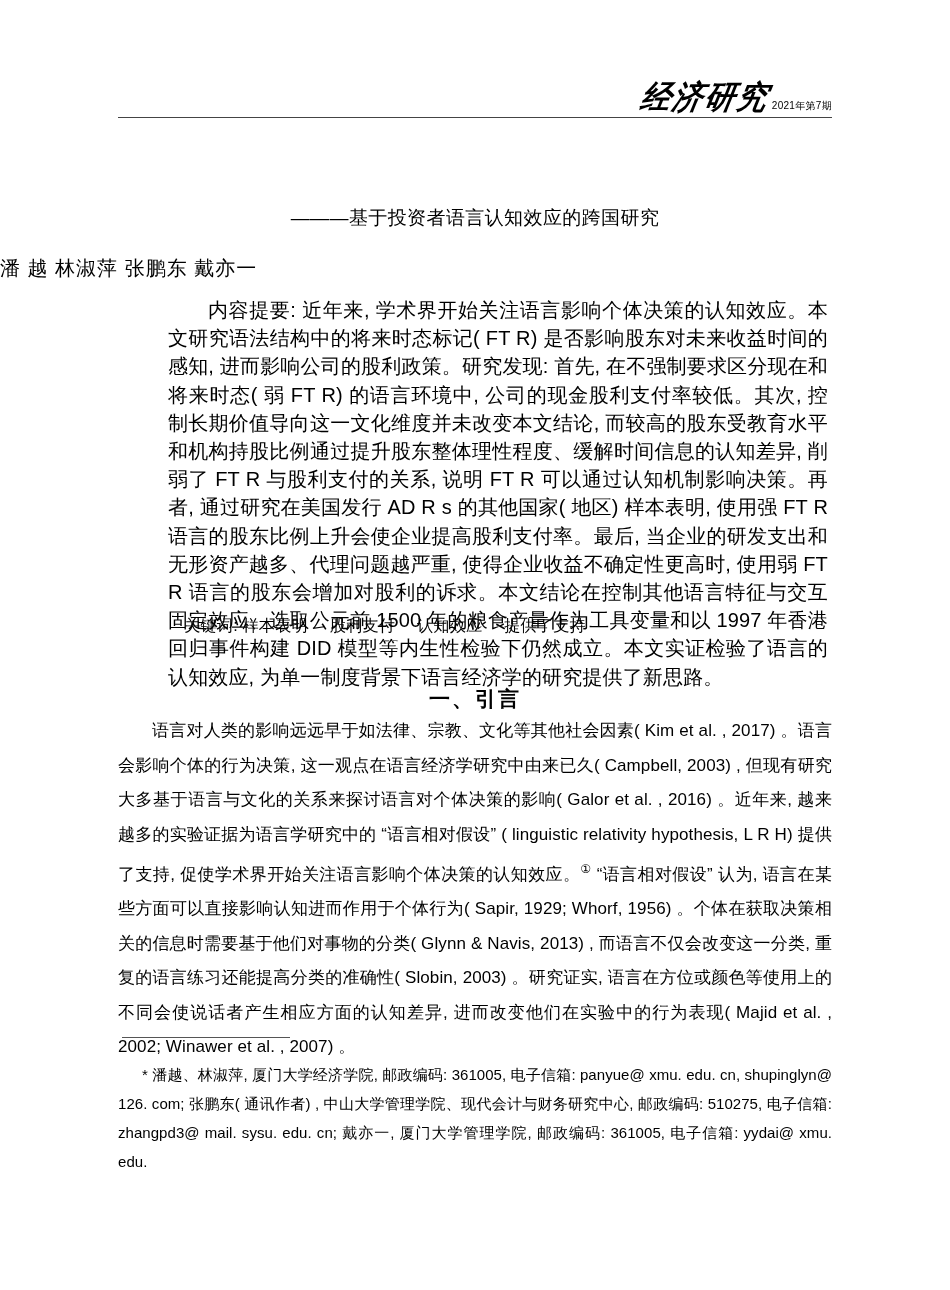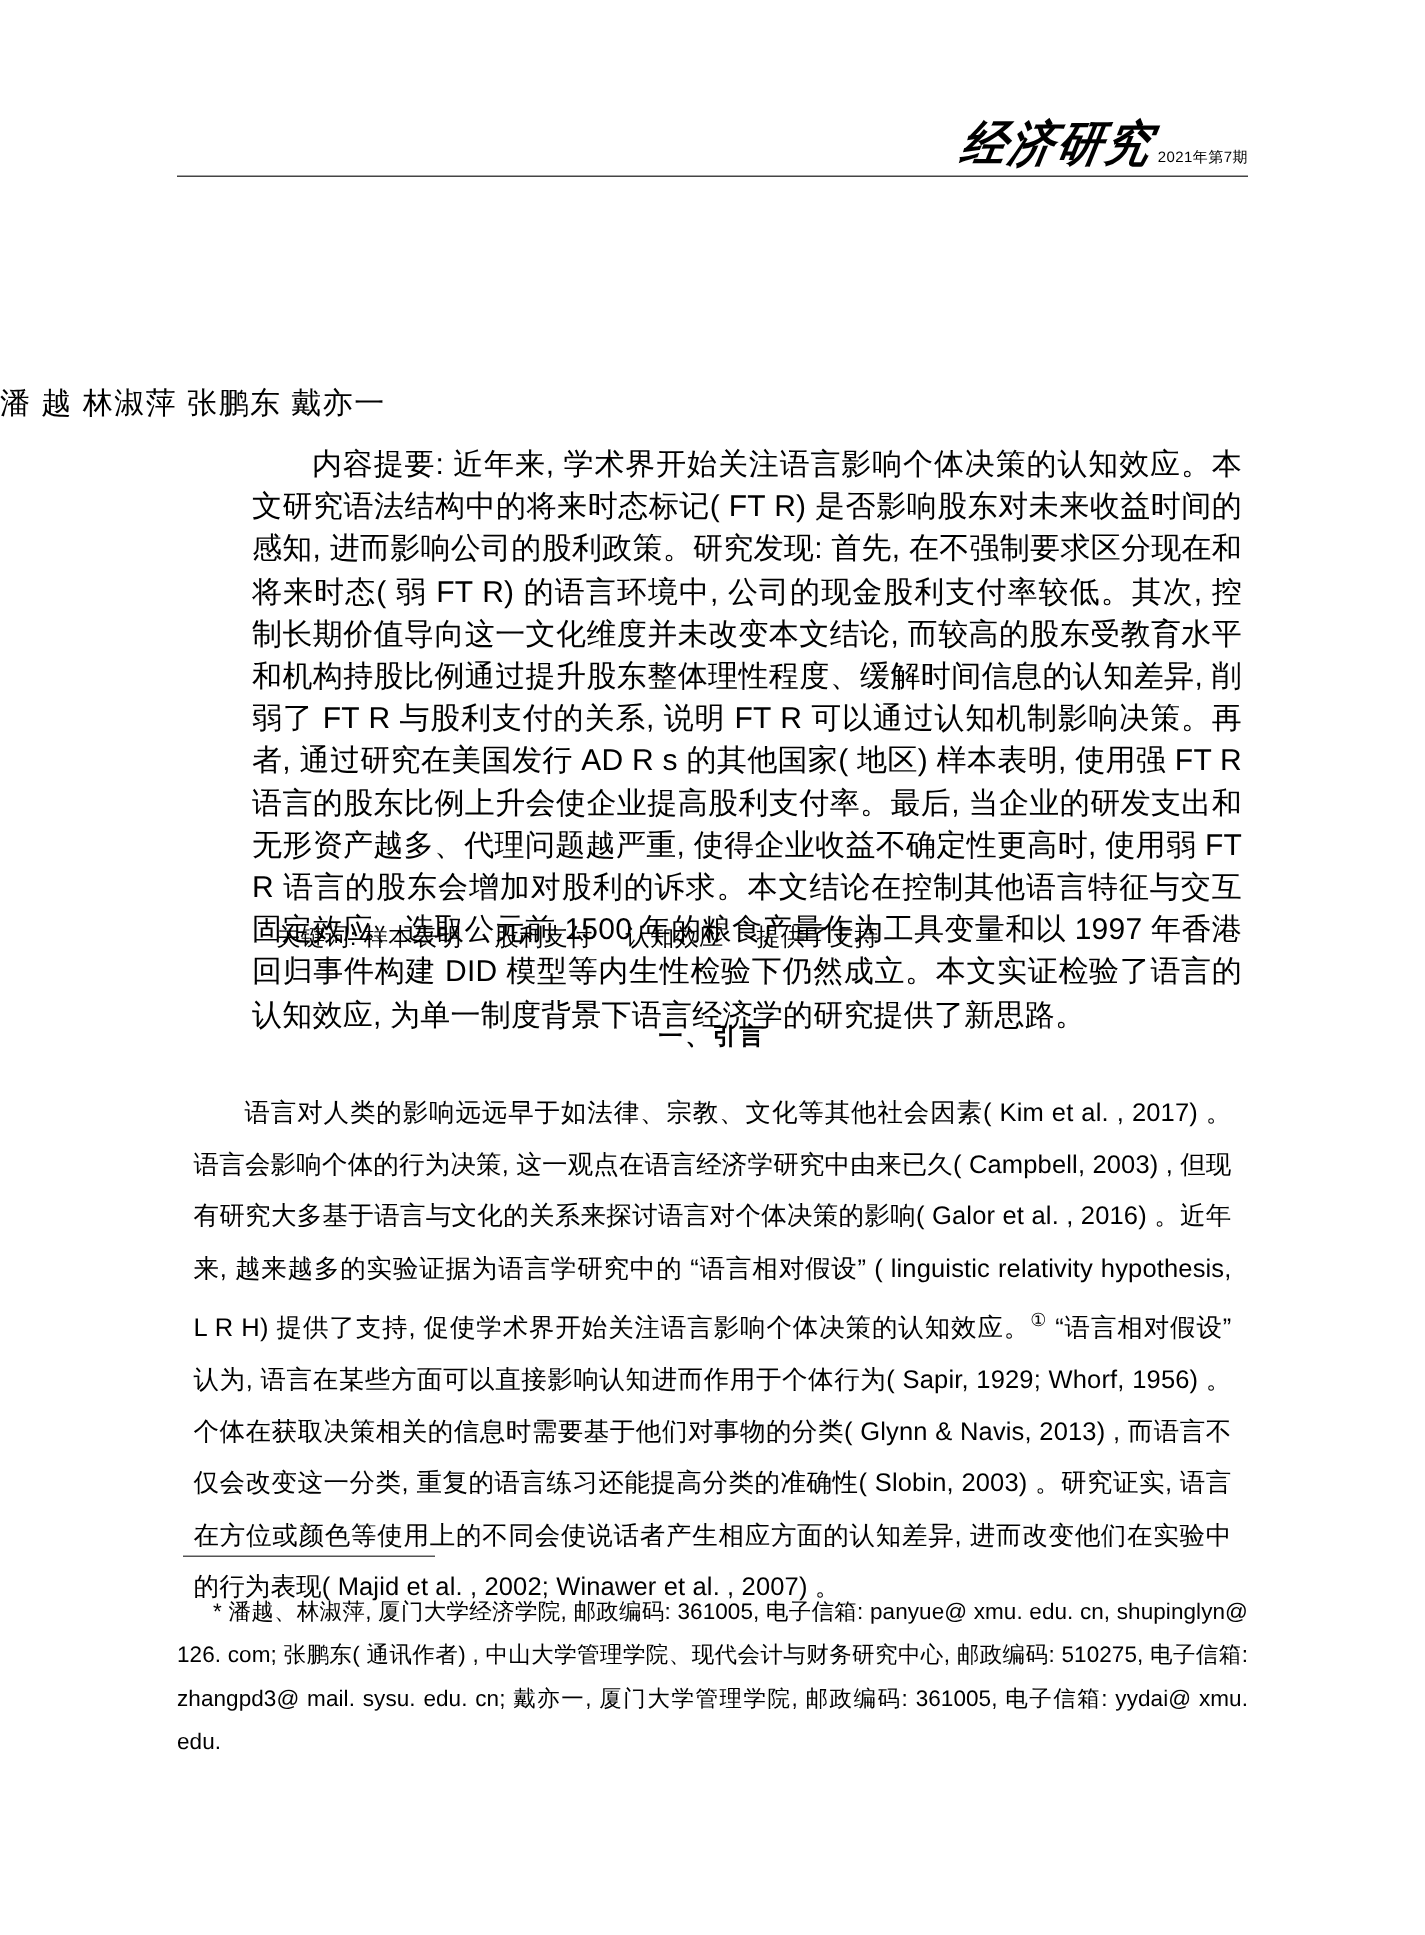--- a/index.html
+++ b/index.html
@@ -132,38 +132,38 @@
     margin-right: 1.35em;
   }
 
   
   .section-heading {
     position: absolute;
     left: 0;
     top: 668px;
     width: 950px;
     text-align: center;
-    font-size: 16px;
+    font-size: 21px;
     letter-spacing: 2px;
   }
 
   
   .body-text {
     position: absolute;
     left: 118px;
     top: 714px;
     width: 714px;
     font-size: 17px;
     line-height: 34.5px;
     text-align: justify;
     text-justify: inter-ideograph;
     letter-spacing: 0.1px;
   }
   .body-text p {
-    margin: 11px;
+    margin: 0;
     text-indent: 2em;
   }
   .sup-note {
     font-size: 12px;
     vertical-align: super;
   }
 
   
   .footnote-rule {
     position: absolute;
@@ -196,20 +196,21 @@
 
   <div class="masthead">
     <div class="masthead-row">
       <span class="journal-logo">经济研究</span>
       <span class="issue-label">2021年第7期</span>
     </div>
   </div>
   <div class="masthead-rule"></div>
 
 
+  <div class="subtitle">———基于投资者语言认知效应的跨国研究</div>
 
   <div class="authors">潘 越 林淑萍 张鹏东 戴亦一</div>
 
   <div class="abstract">
     <span class="lead">内容提要:</span><span> 近年来, 学术界开始关注语言影响个体决策的认知效应。本文研究语法结构中的将来时态标记( FT R) 是否影响股东对未来收益时间的感知, 进而影响公司的股利政策。研究发现: 首先, 在不强制要求区分现在和将来时态( 弱 FT R) 的语言环境中, 公司的现金股利支付率较低。其次, 控制长期价值导向这一文化维度并未改变本文结论, 而较高的股东受教育水平和机构持股比例通过提升股东整体理性程度、缓解时间信息的认知差异, 削弱了 FT R 与股利支付的关系, 说明 FT R 可以通过认知机制影响决策。再者, 通过研究在美国发行 AD R s 的其他国家( 地区) 样本表明, 使用强 FT R 语言的股东比例上升会使企业提高股利支付率。最后, 当企业的研发支出和无形资产越多、代理问题越严重, 使得企业收益不确定性更高时, 使用弱 FT R 语言的股东会增加对股利的诉求。本文结论在控制其他语言特征与交互固定效应、选取公元前 1500 年的粮食产量作为工具变量和以 1997 年香港回归事件构建 DID 模型等内生性检验下仍然成立。本文实证检验了语言的认知效应, 为单一制度背景下语言经济学的研究提供了新思路。</span>
   </div>
 
   <div class="keywords">
     <span>关键词:</span>
     <span class="kw">样本表明</span><span class="kw">股利支付</span><span class="kw">认知效应</span><span class="kw">提供了支持</span>

